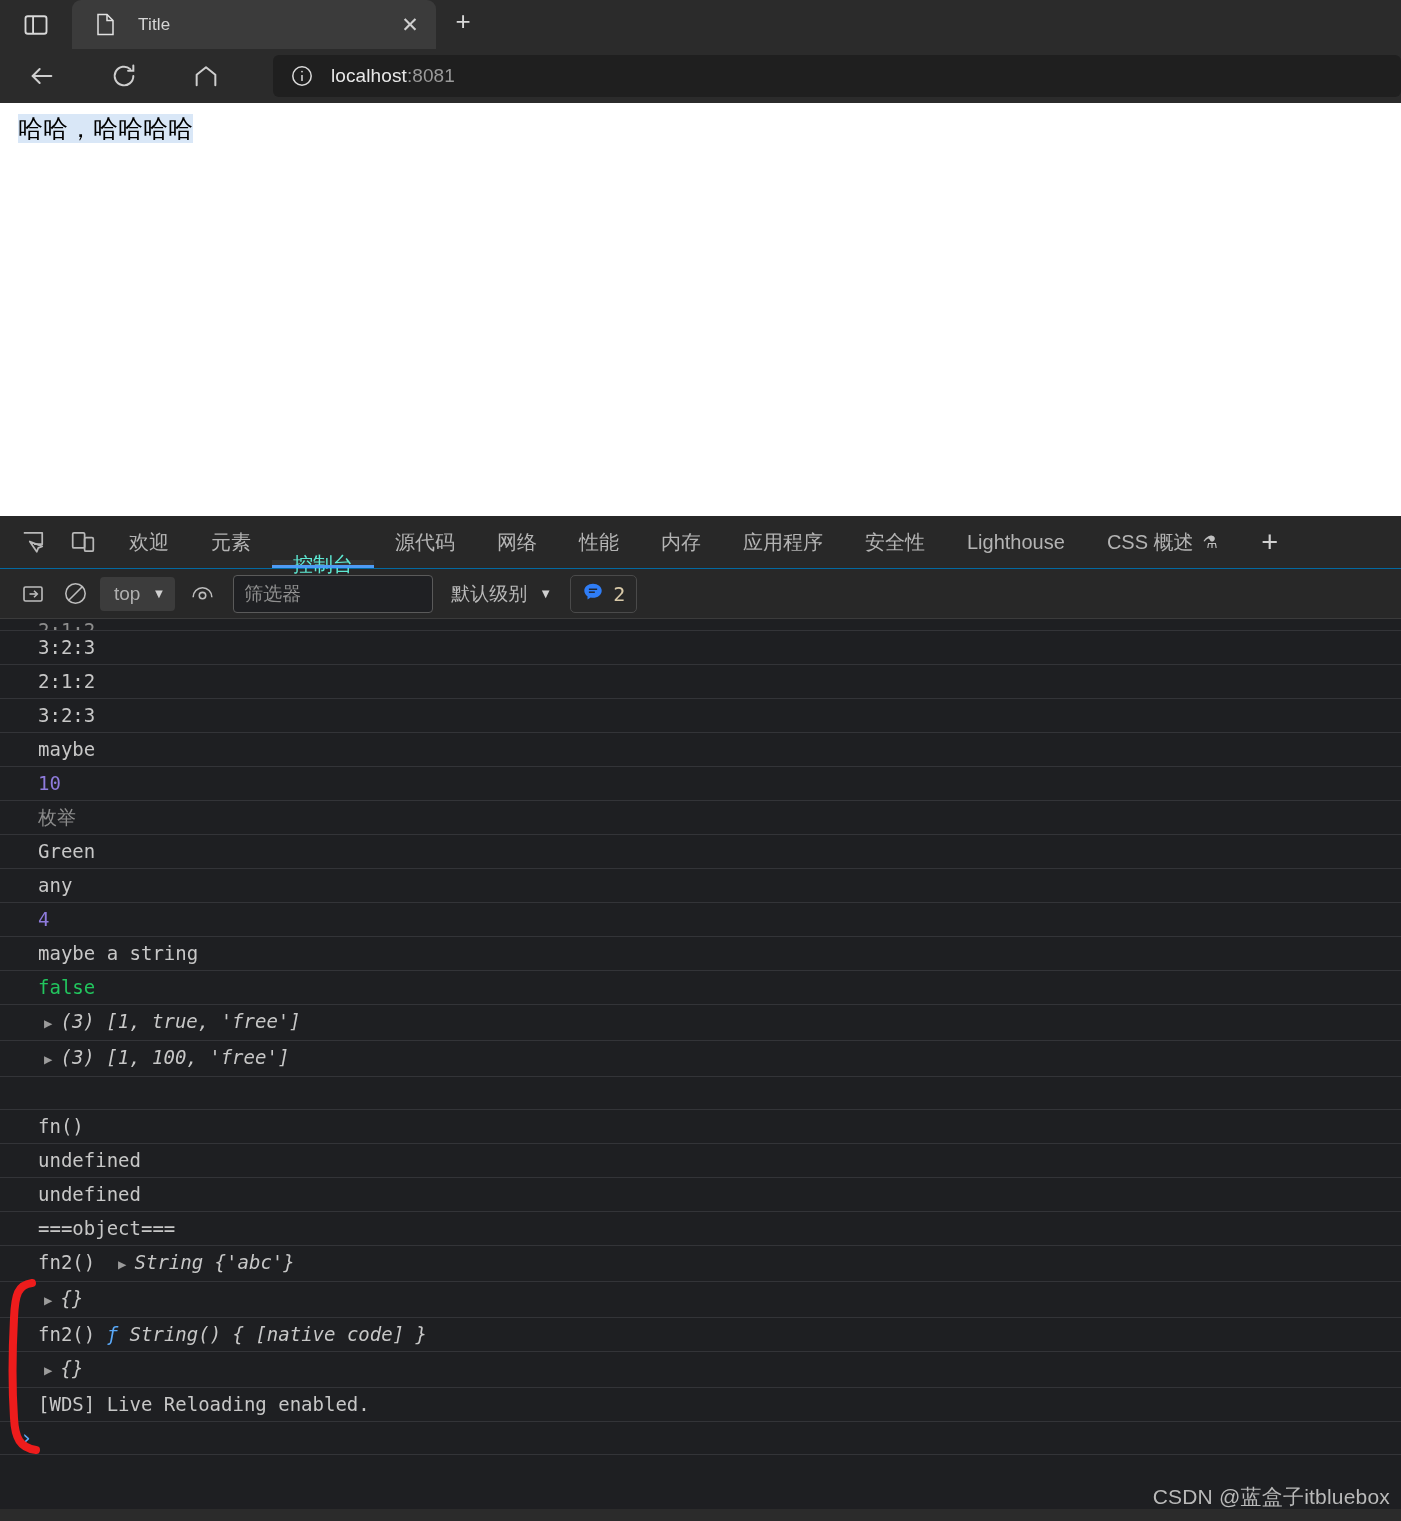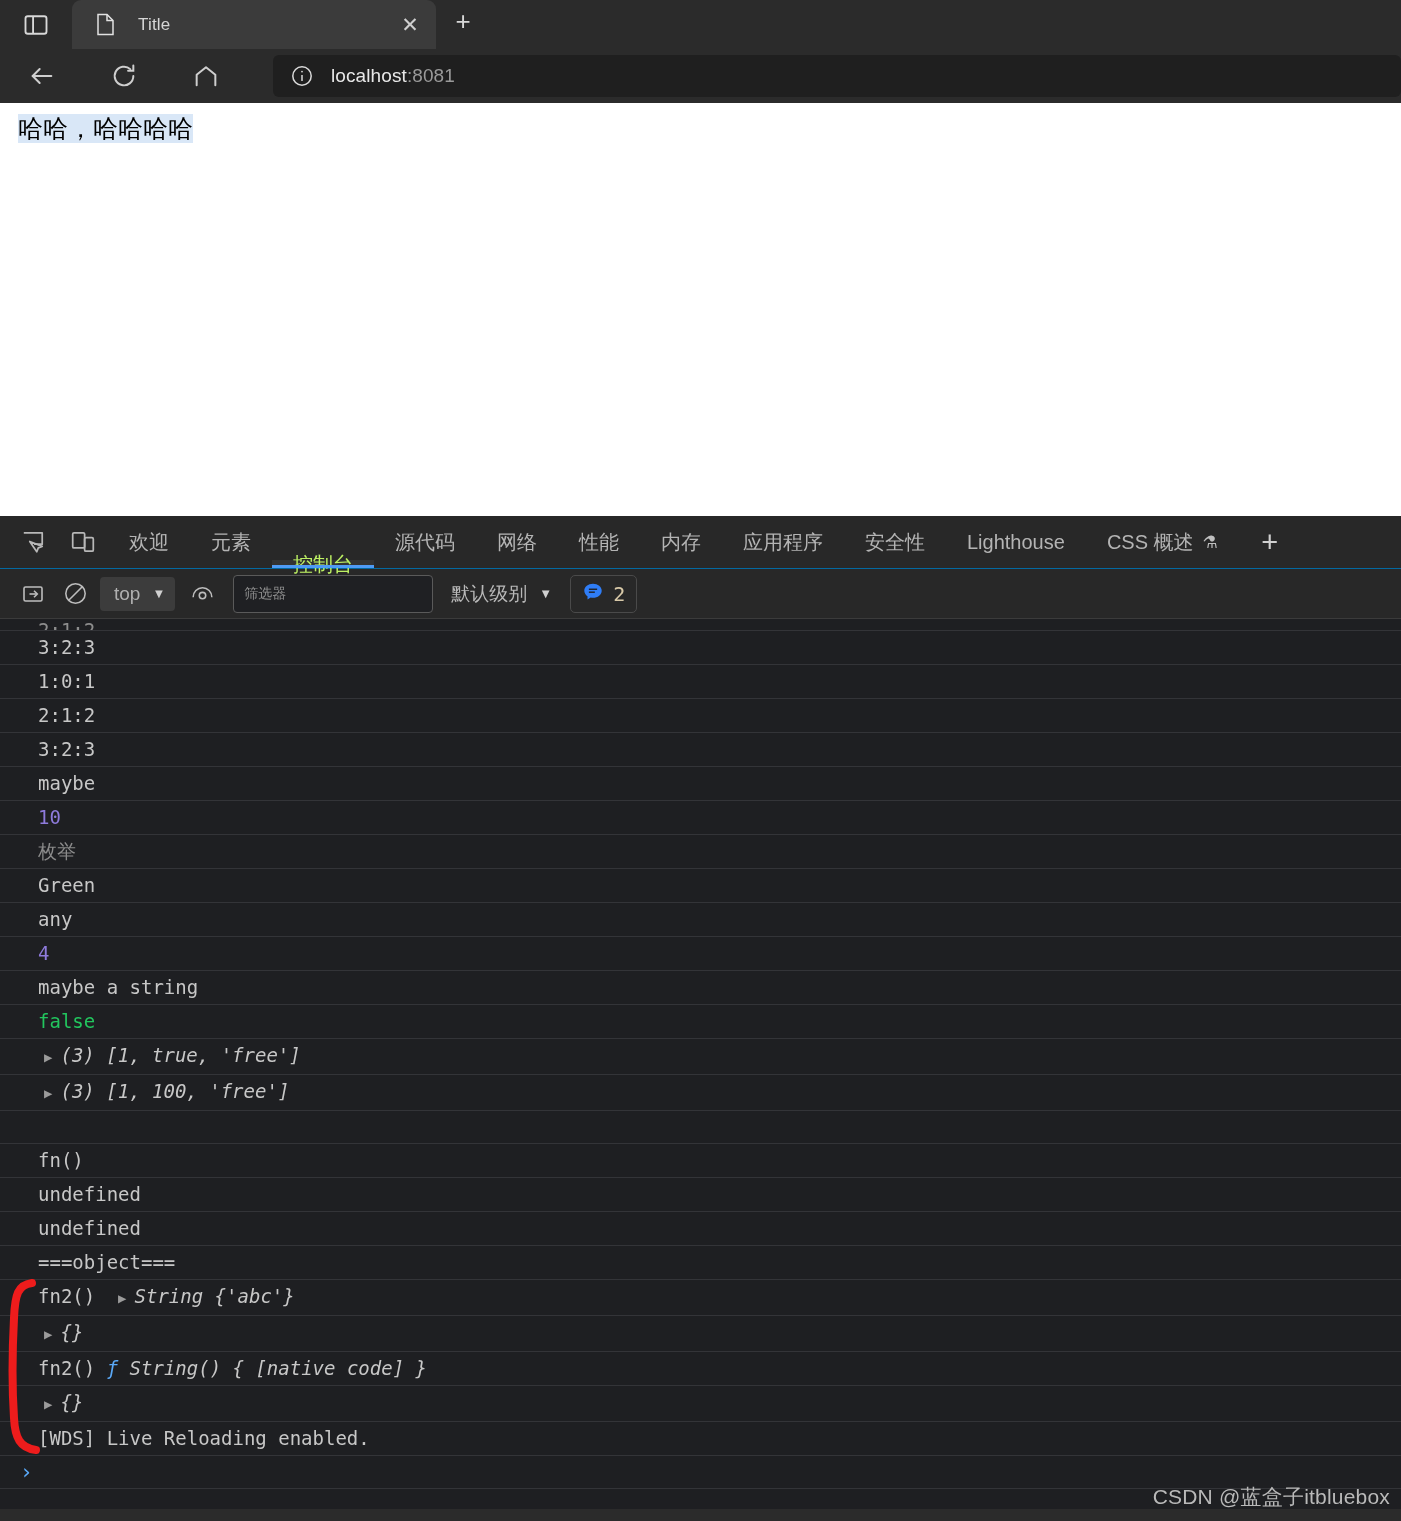--- a/index.html
+++ b/index.html
@@ -179,21 +179,21 @@
     align-items: center;
     padding: 0 21px;
     color: #b4b4b4;
     font-size: 20px;
     white-space: nowrap;
     position: relative;
     font-family: "Liberation Sans", sans-serif;
   }
   .dt-tab.is-active {
     background: #333333;
-    color: #bef264;
+    color: #5eead4;
     margin-top: 44px;
   }
   .dt-tab.is-active::after {
     content: "";
     position: absolute;
     left: 0; right: 0; bottom: 0;
     height: 3px;
     background: #4f9bf5;
   }
   .dt-tab .flask {
@@ -244,21 +244,21 @@
     font-size: 13px;
     color: #d0d0d0;
   }
   .filter-input {
     width: 200px;
     height: 38px;
     background: #1f2023;
     border: 1px solid #5a5a5a;
     border-radius: 4px;
     color: #8f8f8f;
-    font-size: 14px;
+    font-size: 19px;
     display: flex;
     align-items: center;
     padding: 0 10px;
     box-sizing: border-box;
     margin-left: 10px;
     font-family: "DejaVu Sans", sans-serif;
     flex: none;
   }
   .level-select {
     display: flex;
@@ -502,21 +502,20 @@
         </svg>
       </span>
       <span class="cnt">2</span>
     </div>
   </div>
 
   <div class="console-body">
 
     <div class="log-row clipped">2:1:2</div>
     <div class="log-row">3:2:3</div>
-    <div class="log-row">1:0:1</div>
     <div class="log-row">2:1:2</div>
     <div class="log-row">3:2:3</div>
     <div class="log-row">maybe</div>
     <div class="log-row"><span class="num">10</span></div>
     <div class="log-row dim">枚举</div>
     <div class="log-row">Green</div>
     <div class="log-row">any</div>
     <div class="log-row"><span class="num">4</span></div>
     <div class="log-row">maybe a string</div>
     <div class="log-row"><span class="bool">false</span></div>

